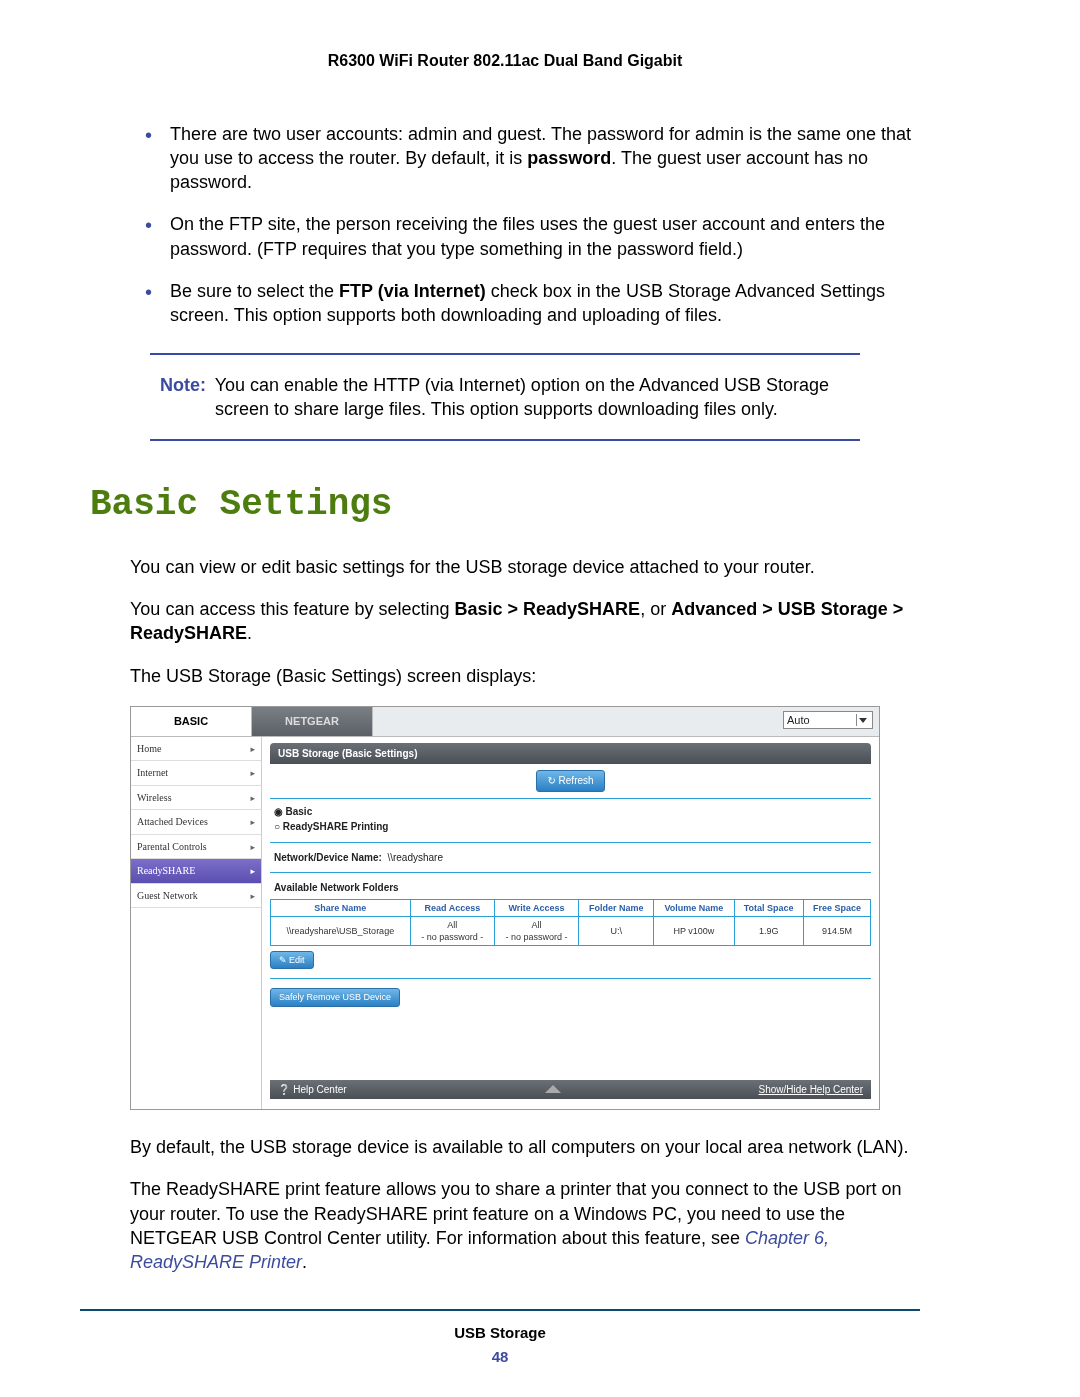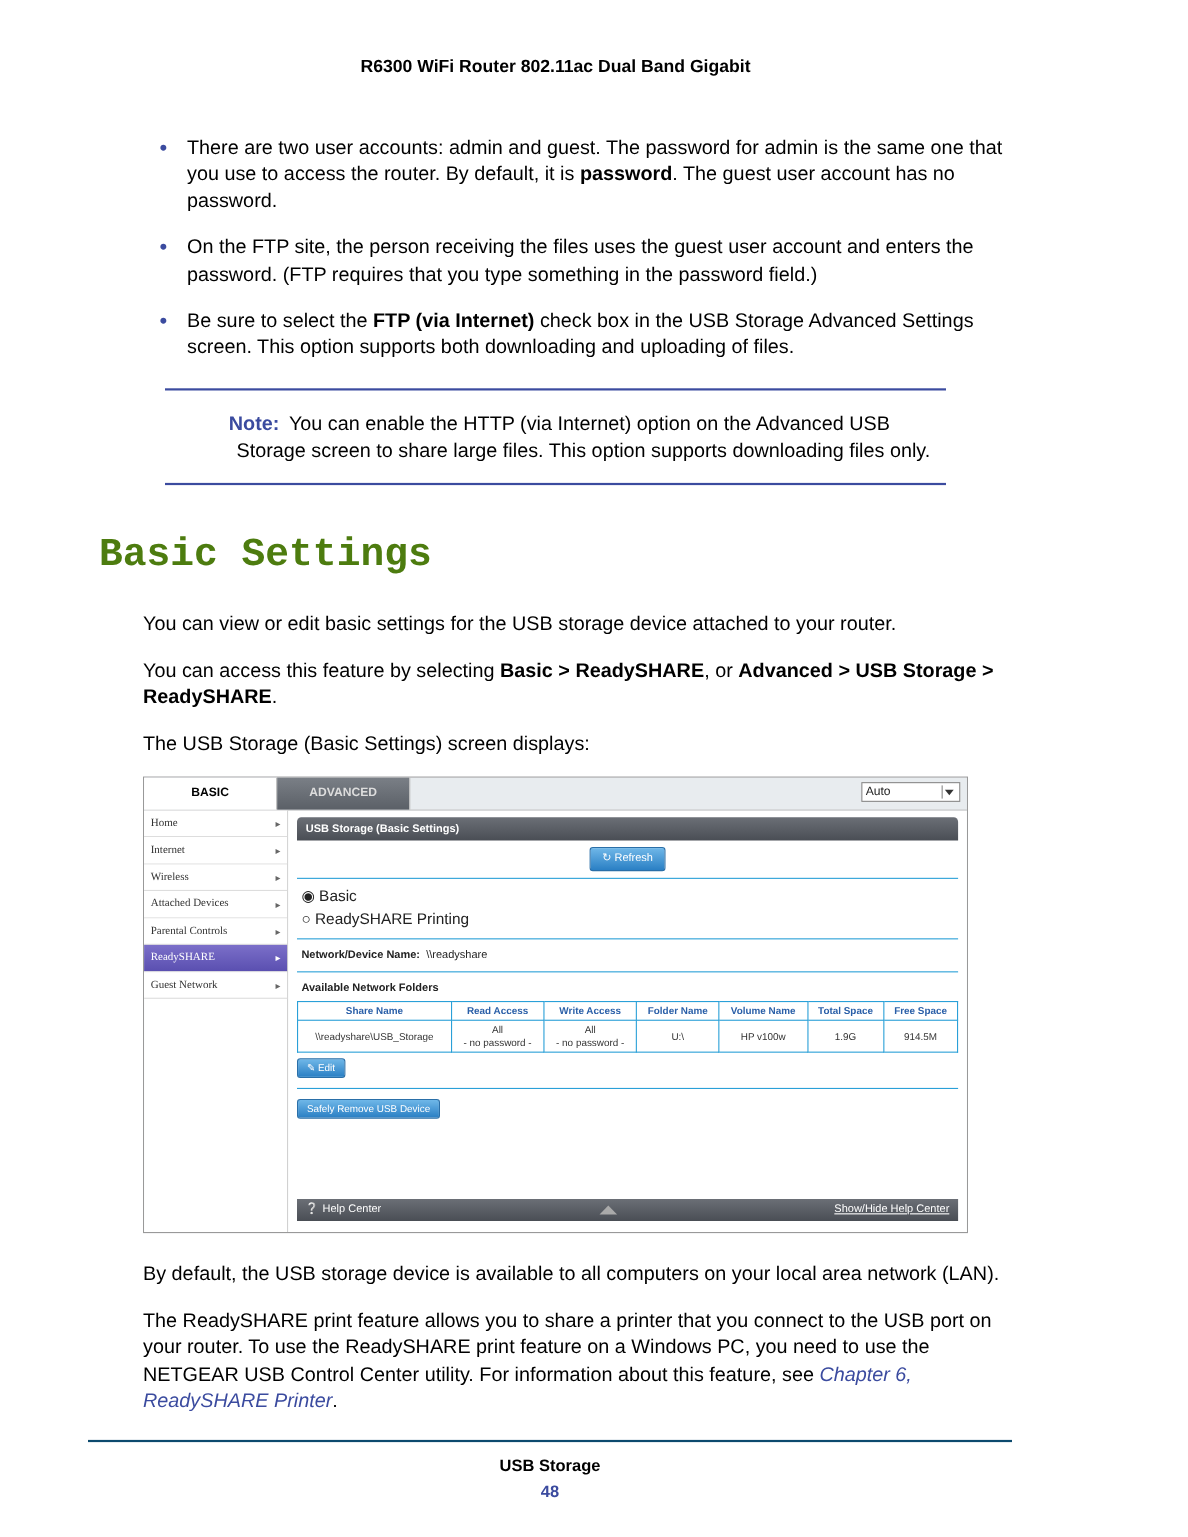--- a/index.html
+++ b/index.html
@@ -46,21 +46,20 @@
   .note-box{
     border-top:2px solid #3b4b9f;
     border-bottom:2px solid #3b4b9f;
     margin:25px 60px 40px 60px;
     padding:18px 10px 18px 10px;
   }
   .note-box .note-label{
     font-weight:bold;
     color:#3b4b9f;
     padding-right:4px;
-    margin-left:48px;
   }
   .note-text{
     display:block;
     padding-left:55px;
     text-indent:-55px;
   }
   h1.section-title{
     font-family:Liberation Mono, monospace;
     font-weight:600;
     color:#4d7c0f;
@@ -177,21 +176,22 @@
     display:inline-block;
     background:linear-gradient(#6fb7e8,#2a7fc4);
     color:#fff;
     font-size:10px;
     padding:3px 10px;
     border-radius:3px;
     border:1px solid #2a6fa8;
   }
   .radio-row{
     padding:6px 4px 2px 4px;
-    font-size:14px;
+    font-size:10px;
+    font-weight:bold;
   }
   .radio-row label{display:block;margin-bottom:2px;}
   .hr-blue{border:none;border-top:1px solid #2aa0d8;margin:4px 0;}
   .kv{font-size:10px;padding:4px;}
   .kv b{font-weight:bold;}
   .section-label{
     font-size:10px;font-weight:bold;padding:4px;
   }
   table.folders{
     border-collapse:collapse;
@@ -280,21 +280,21 @@
 
   <p class="body">
     <span>You can access this feature by selecting </span><span class="bold">Basic &gt; ReadySHARE</span><span>, or </span><span class="bold">Advanced &gt; USB Storage &gt; ReadySHARE</span><span>.</span>
   </p>
 
   <p class="body">The USB Storage (Basic Settings) screen displays:</p>
 
   <div class="ui-shot">
     <div class="ui-topbar">
       <div class="ui-tab basic">BASIC</div>
-      <div class="ui-tab advanced">ADVANCED</div>
+      <div class="ui-tab advanced">NETGEAR</div>
       <div class="spacer"></div>
       <div class="ui-select">
         <span>Auto</span>
         <span class="caret"></span>
       </div>
     </div>
     <div class="ui-body">
       <div class="ui-sidebar" id="sidebar">
           <div class="side-item">
             <span>Home</span>

